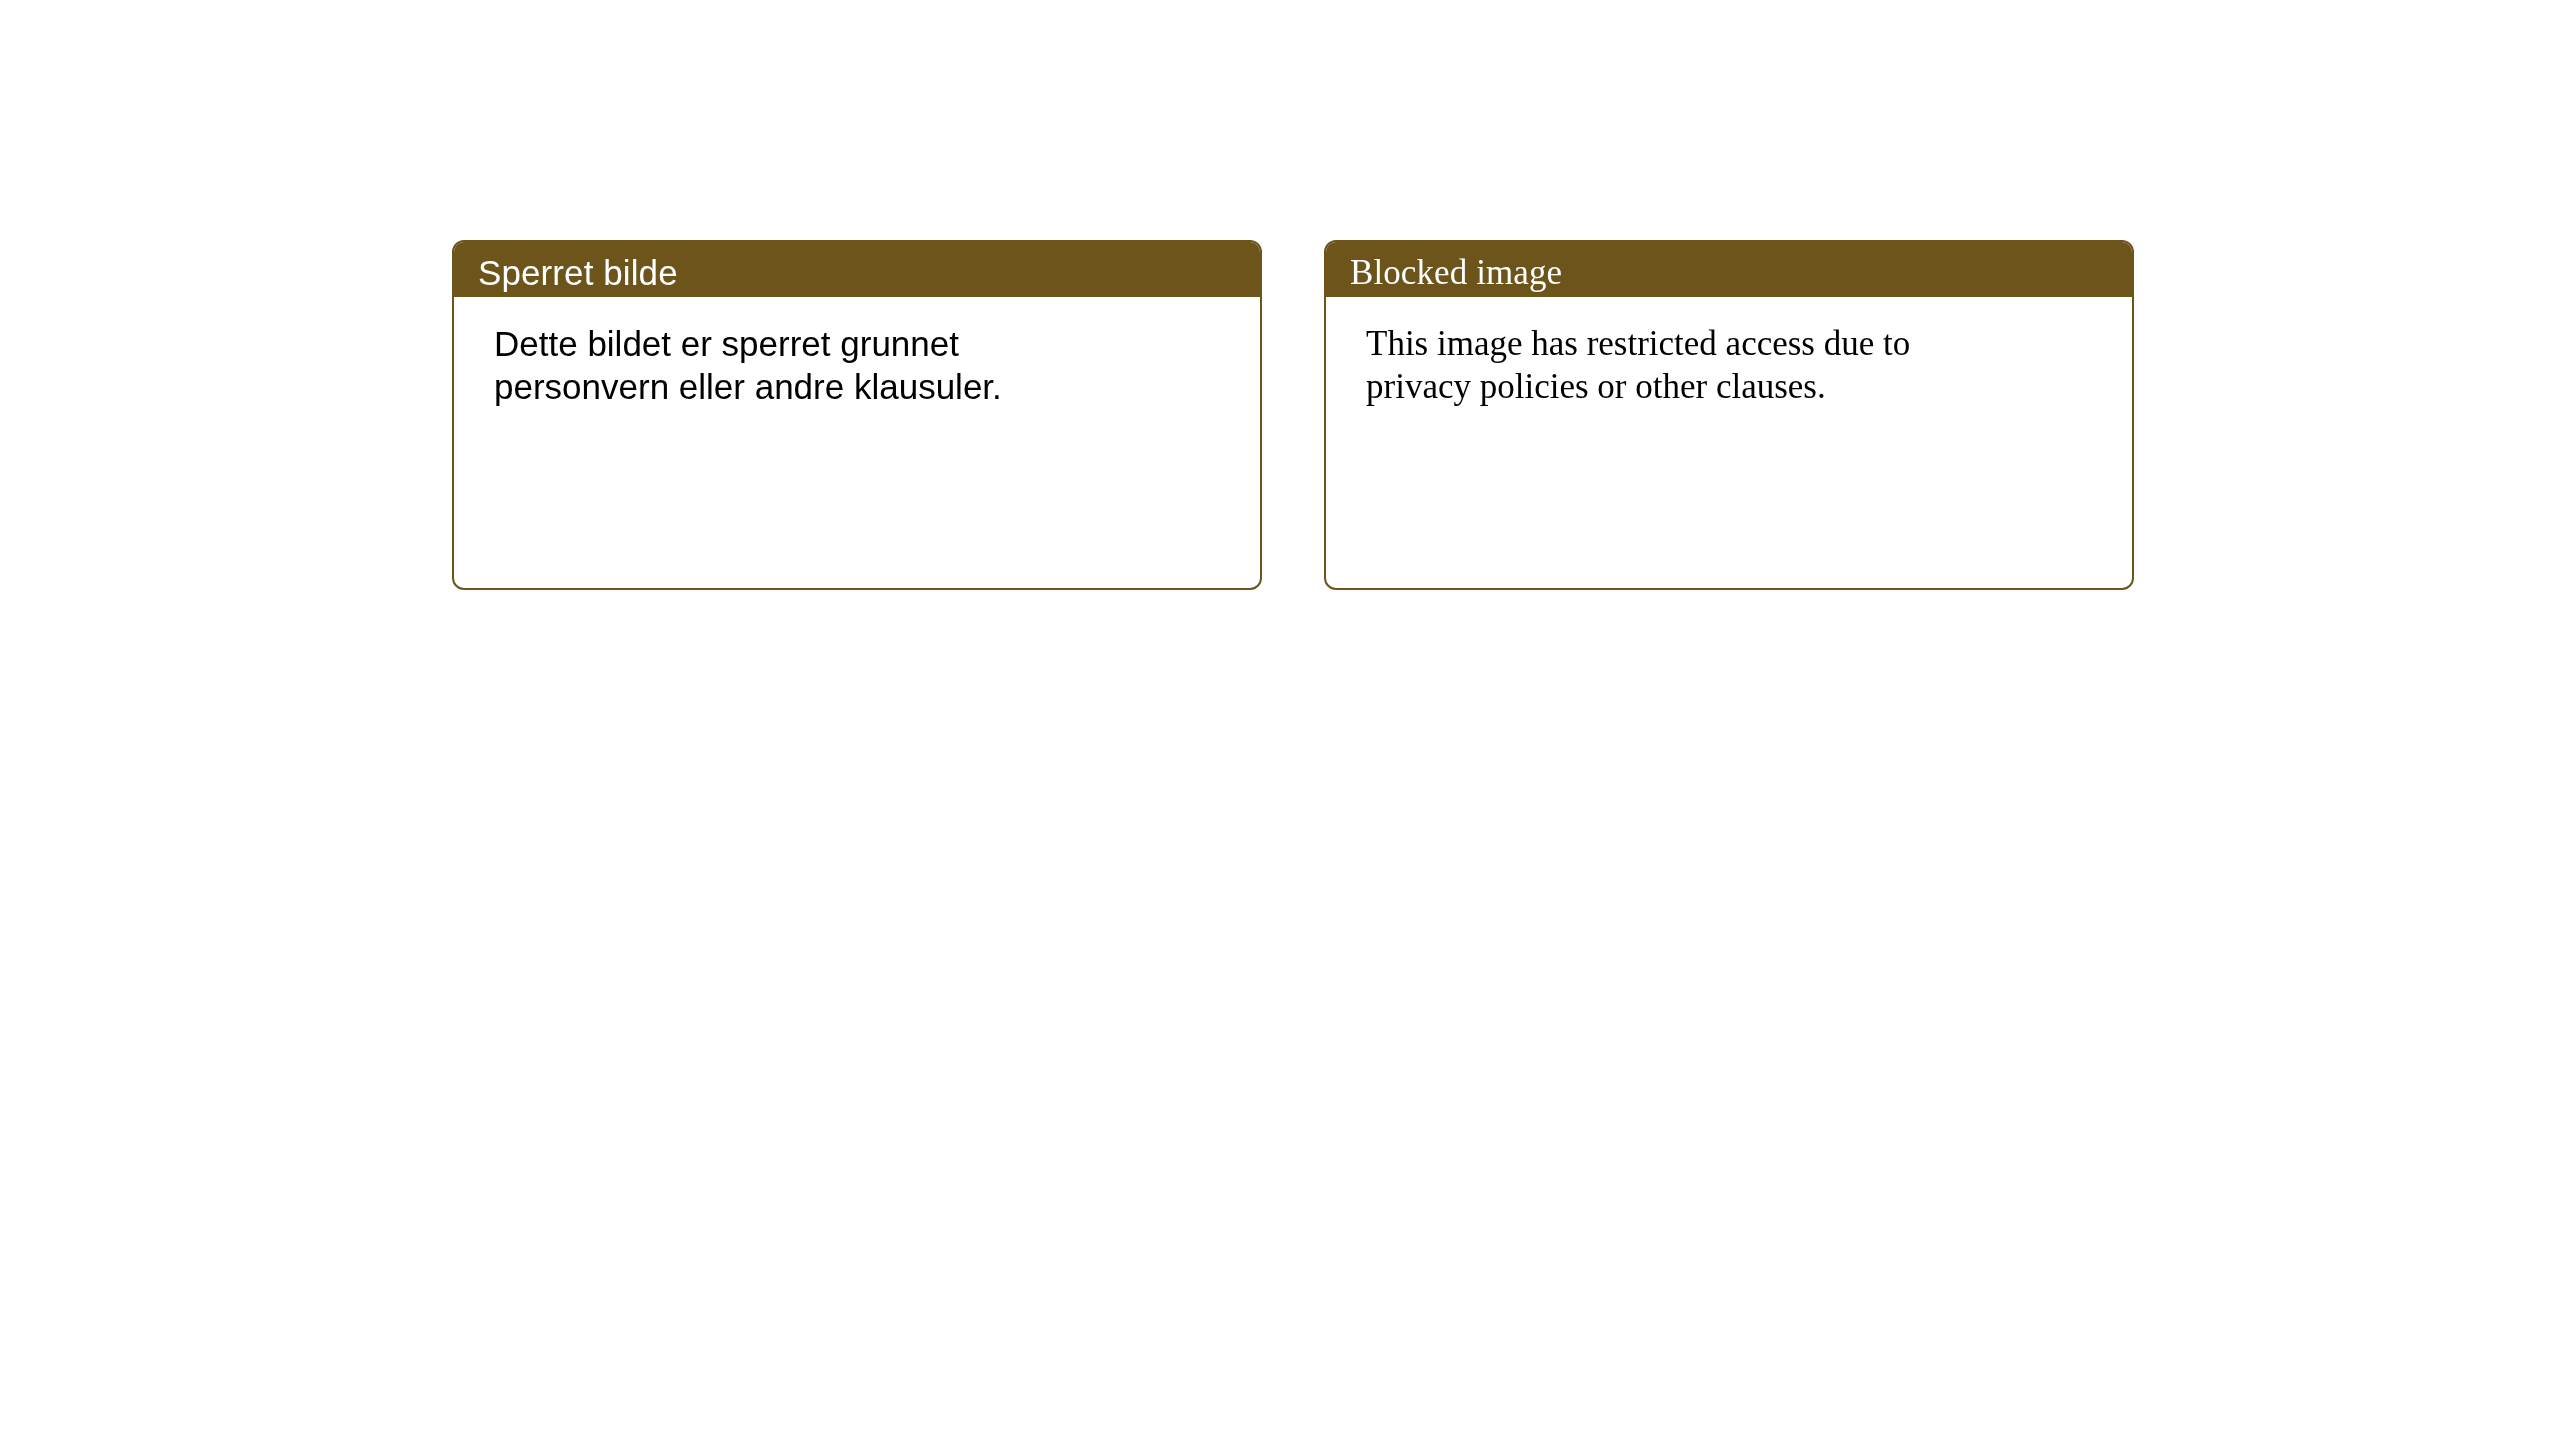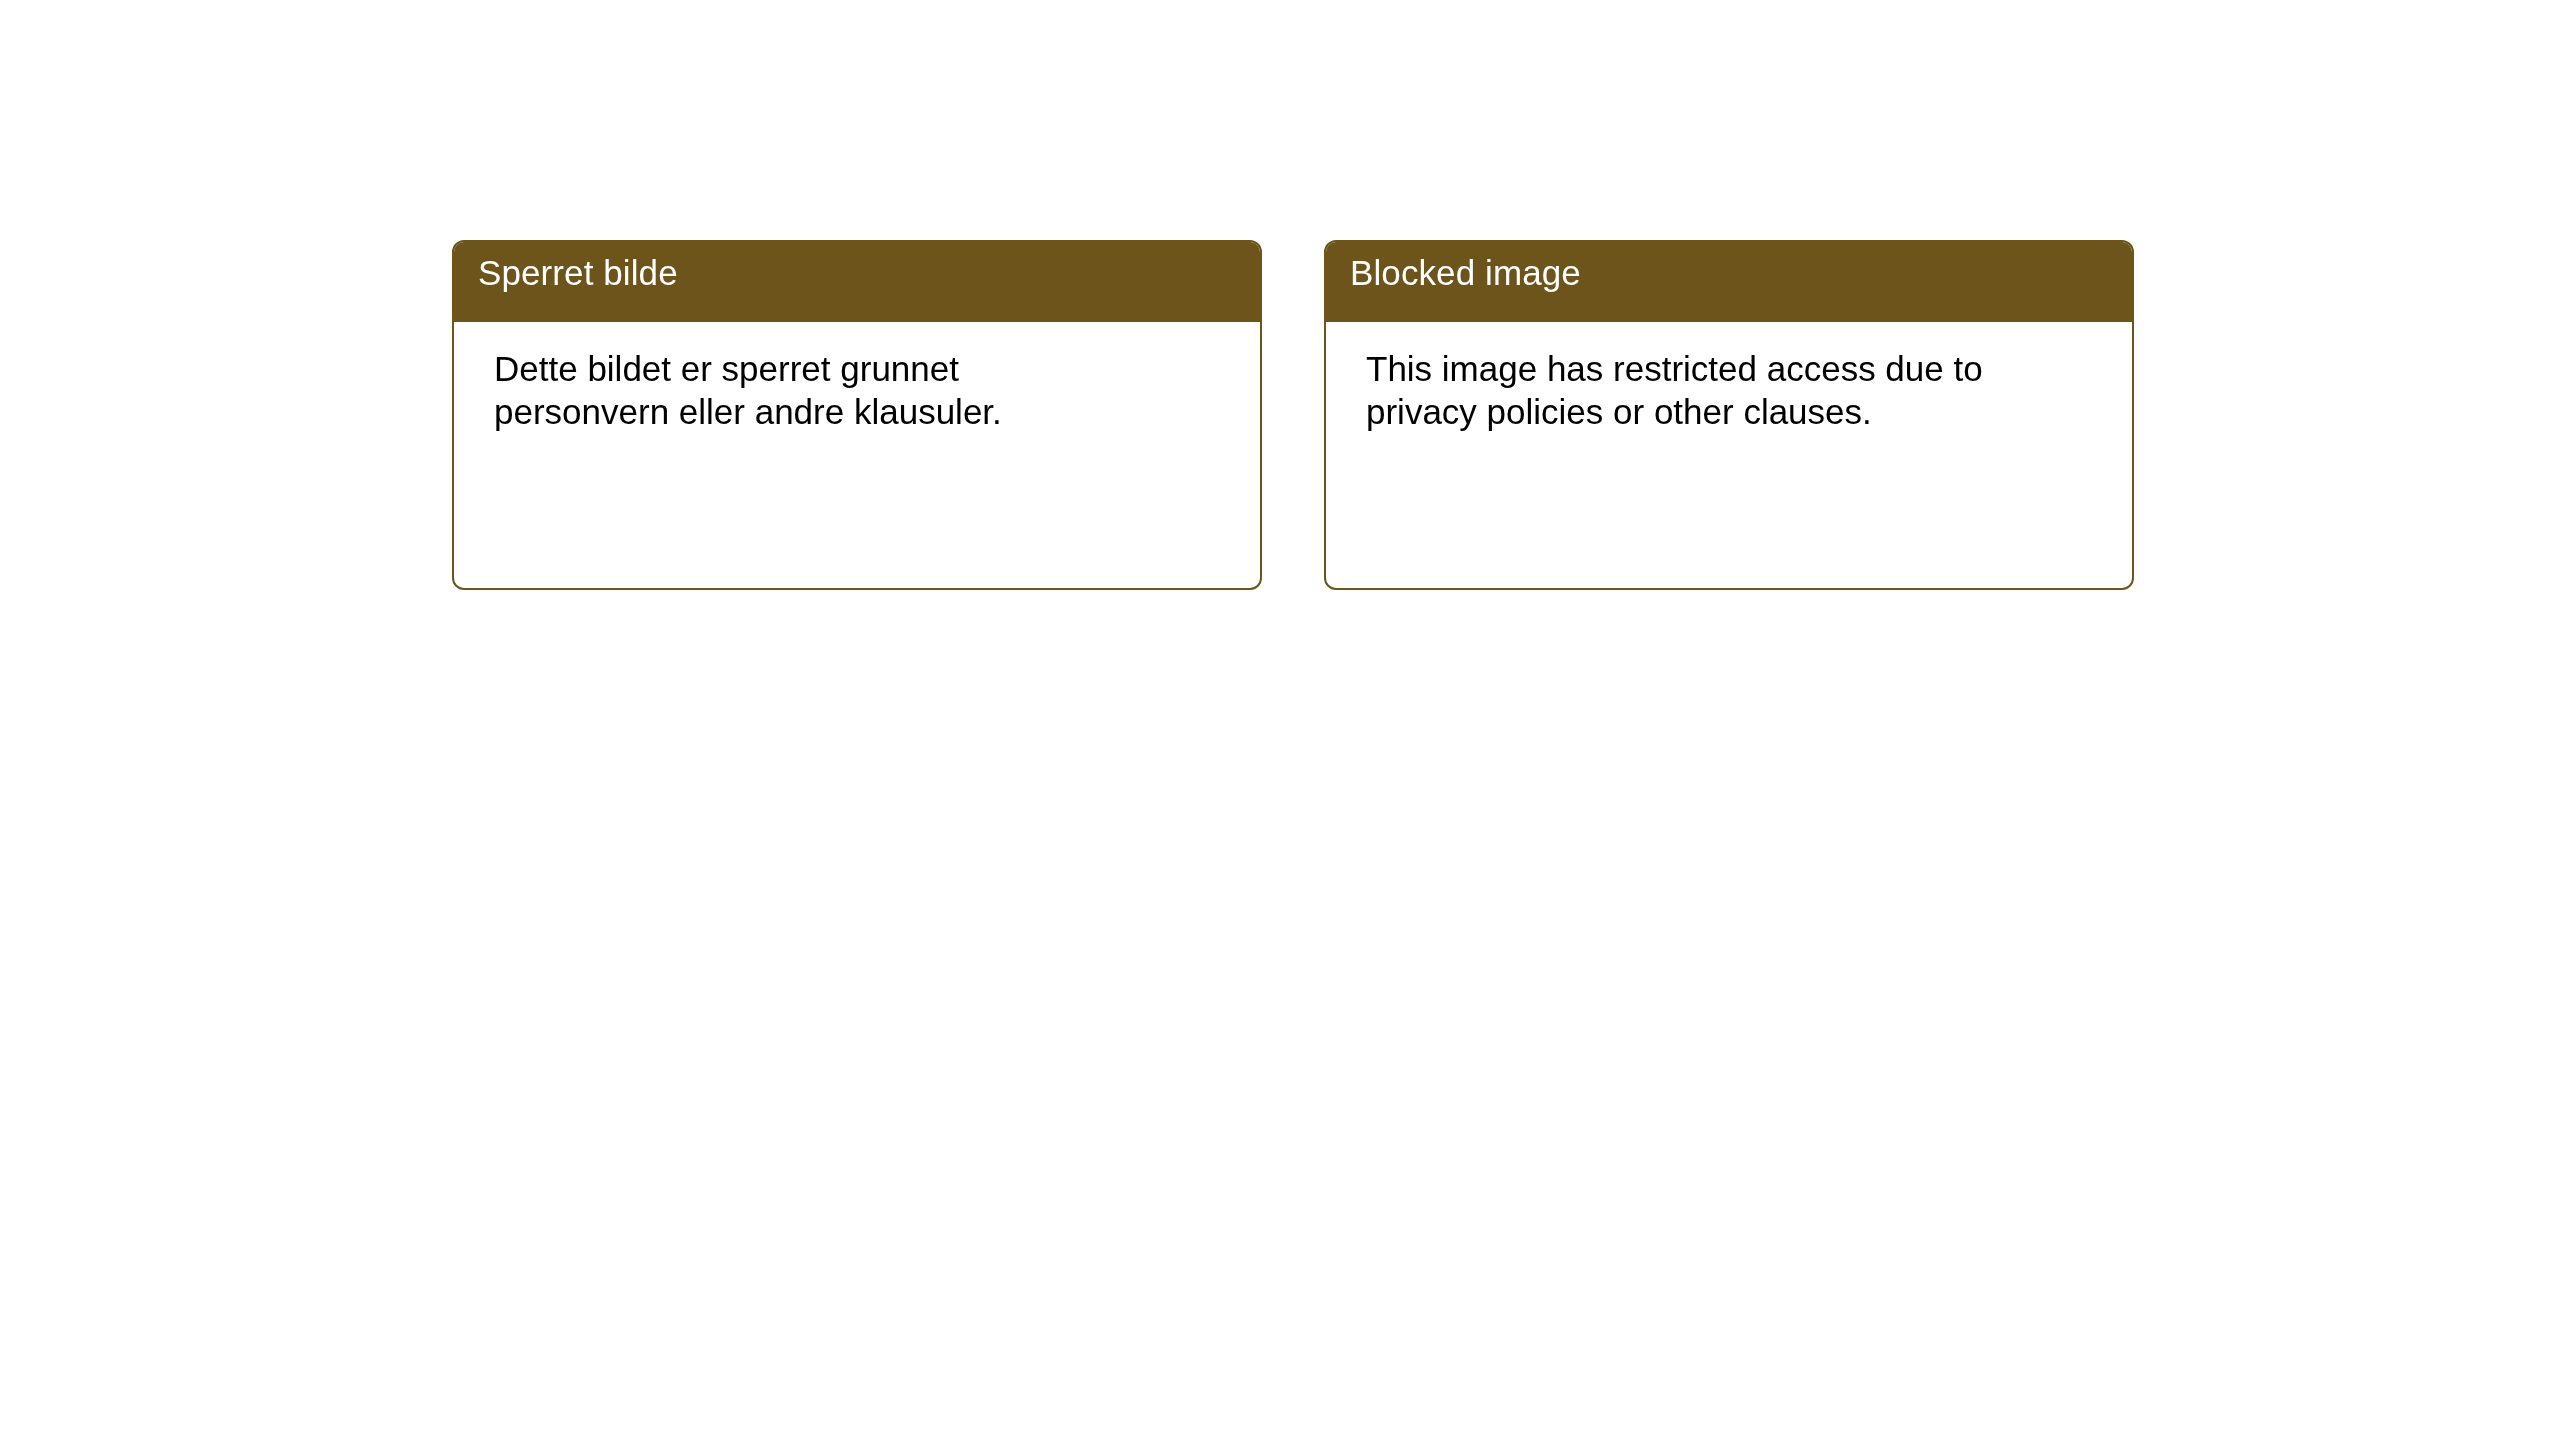--- a/index.html
+++ b/index.html
@@ -38,28 +38,29 @@
   }
 
   .notice-card.primary {
     width: 810px;
     height: 350px;
   }
 
   .notice-card.secondary {
     width: 810px;
     height: 350px;
+    font-family: Liberation Serif, serif;
   }
 
   .notice-header {
     background: #6d541a;
     color: #ffffff;
     font-size: 35px;
     line-height: 1.15;
-    padding: 11px 24px 29px 24px;
+    padding: 11px 24px 4px 24px;
     letter-spacing: 0.1px;
     white-space: nowrap;
   }
 
   .notice-body {
     flex: 1 1 auto;
     padding: 26px 28px 20px 28px;
     color: #000000;
     font-size: 35px;
     line-height: 1.22;

